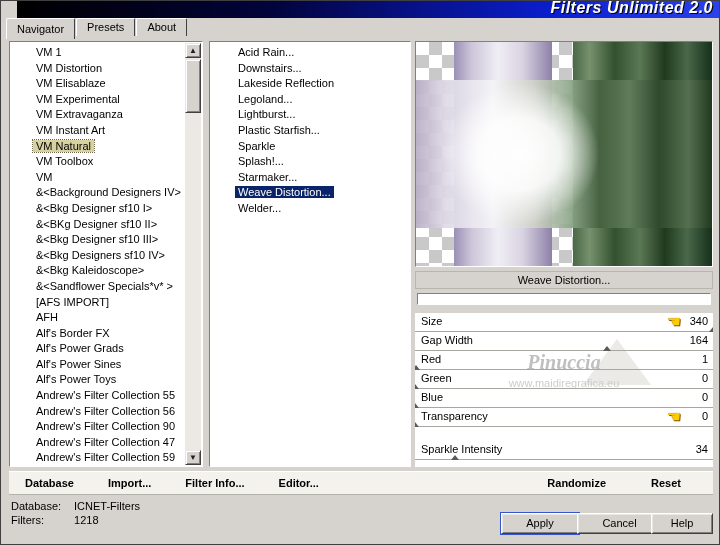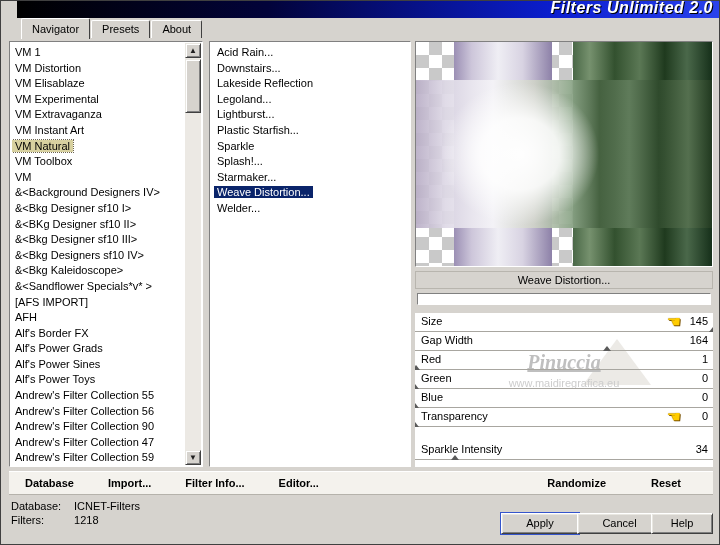--- a/index.html
+++ b/index.html
@@ -8,32 +8,32 @@
     position:relative; width:720px; height:545px; background:#d6d3ce;
     font-family:"Liberation Sans",sans-serif; font-size:11px; color:#000; overflow:hidden;
     border:1px solid #404040; box-sizing:border-box;
   }
   
   .titlebar { position:absolute; left:16px; top:0; width:100%; height:17px;
     background:linear-gradient(90deg,#000 0%,#02033a 35%,#0b1ed0 75%,#2e46ee 100%); }
   .title-text { position:absolute; right:22px; top:-2px; color:#fff;
     font:italic bold 16px "Liberation Sans",sans-serif; text-shadow:1px 1px 0 #000; letter-spacing:.5px; }
   
-  .tabs { position:absolute; left:20px; top:17px; height:21px; display:flex; align-items:center; z-index:3; }
+  .tabs { position:absolute; left:5px; top:17px; height:21px; display:flex; align-items:flex-start; z-index:3; }
   .tab { height:17px; line-height:17px; padding:0 10px; background:#d6d3ce;
     border:1px solid #404040; border-bottom:none; border-top-color:#fff; border-left-color:#fff;
     border-top-left-radius:2px; border-top-right-radius:2px; margin-right:1px; }
   .tab.active { height:20px; line-height:20px; }
   
   .listbox { position:absolute; background:#fff; border:1px solid; border-color:#808080 #fff #fff #808080;
     box-sizing:border-box; overflow:hidden; }
   #category-list { left:8px; top:40px; width:194px; height:426px; padding:3px 20px 0 2px; }
   #filter-list   { left:208px; top:40px; width:202px; height:426px; padding:3px 4px 4px 4px; }
   .list-item { height:15.6px; line-height:15.6px; white-space:nowrap; overflow:hidden; }
-  .item-text { padding:0 3px; }
+  .item-text { padding:0 3px;margin-left:21px; }
   #filter-list .selected .item-text { background:#0a246a; color:#fff; }
   #category-list .selected .item-text { background:#d8d1a0; outline:1px dotted #6b6450; }
   
   .scrollbar { position:absolute; top:1px; right:1px; bottom:1px; width:16px; background:#ece9e4; }
   .sb-btn, .sb-thumb { position:absolute; left:0; width:16px; background:#d6d3ce; box-sizing:border-box;
     border:1px solid; border-color:#e9e7e1 #404040 #404040 #e9e7e1;
     box-shadow:inset 1px 1px 0 #fff, inset -1px -1px 0 #808080; }
   .sb-btn { height:15px; font-size:8px; line-height:13px; text-align:center; color:#202020; }
   .sb-up { top:0; } .sb-down { bottom:0; }
   .sb-thumb { top:16px; height:54px; }
@@ -64,21 +64,21 @@
   .ctl-label { position:absolute; left:6px; top:2px; }
   .ctl-value { position:absolute; right:5px; top:2px; }
   .ctl-track { position:absolute; left:0; right:0; bottom:0; height:1px; background:#a8a6a0; }
   .ctl-thumb { position:absolute; bottom:0; width:0; height:0; transform:translateX(-4px);
     border-left:4px solid transparent; border-right:4px solid transparent; border-bottom:5px solid #5a5a5a; }
   .hand { position:absolute; right:32px; top:-1px; font-size:16px; color:#fc0;
     text-shadow:0 0 1px #7a5200, 1px 1px 0 #7a5200; z-index:2; }
   .wm-tri { position:absolute; left:168px; top:26px; width:0; height:0; z-index:0;
     border-left:34px solid transparent; border-right:34px solid transparent; border-bottom:46px solid #eceae6; }
   .wm-name { position:absolute; left:0; right:0; top:38px; text-align:center; z-index:0;
-    font:italic bold 20px "Liberation Serif",serif; color:#bfbfbf;text-decoration:underline; }
+    font:italic bold 20px "Liberation Serif",serif; color:#bfbfbf; }
   .wm-url { position:absolute; left:0; right:0; top:64px; text-align:center; z-index:0; color:#cdcdcd; }
   
   #toolbar { position:absolute; left:8px; top:470px; width:704px; height:24px; background:#f4f2ed;
     border-top:1px solid #fff; border-bottom:1px solid #b5b2ab; display:flex; align-items:center; font-weight:bold; box-sizing:border-box; }
   .tb-btn { margin-left:34px; }
   .tb-btn:first-child { margin-left:16px; }
   .tb-right1 { margin-left:auto; font-weight:bold; }
   .tb-right2 { margin-left:45px; margin-right:32px; font-weight:bold; }
   
   #status { position:absolute; left:10px; top:498px; line-height:14px; }
@@ -164,21 +164,21 @@
 
   <div id="filter-label-strip">Weave Distortion...</div>
   <div id="progress"></div>
 
   <div id="controls">
     <div class="wm-tri"></div>
     <div class="wm-name">Pinuccia</div>
     <div class="wm-url">www.maidiregrafica.eu</div>
   <div class="ctl-row">
         <span class="ctl-label">Size</span>
-        <span class="ctl-value">145</span>
+        <span class="ctl-value">340</span>
         <div class="ctl-track">
           <div class="ctl-thumb" style="left: 100%;"></div>
         </div>
         <span class="hand">☚</span>
       </div>
       <div class="ctl-row">
         <span class="ctl-label">Gap Width</span>
         <span class="ctl-value">164</span>
         <div class="ctl-track">
           <div class="ctl-thumb" style="left: 64.3137%;"></div>

